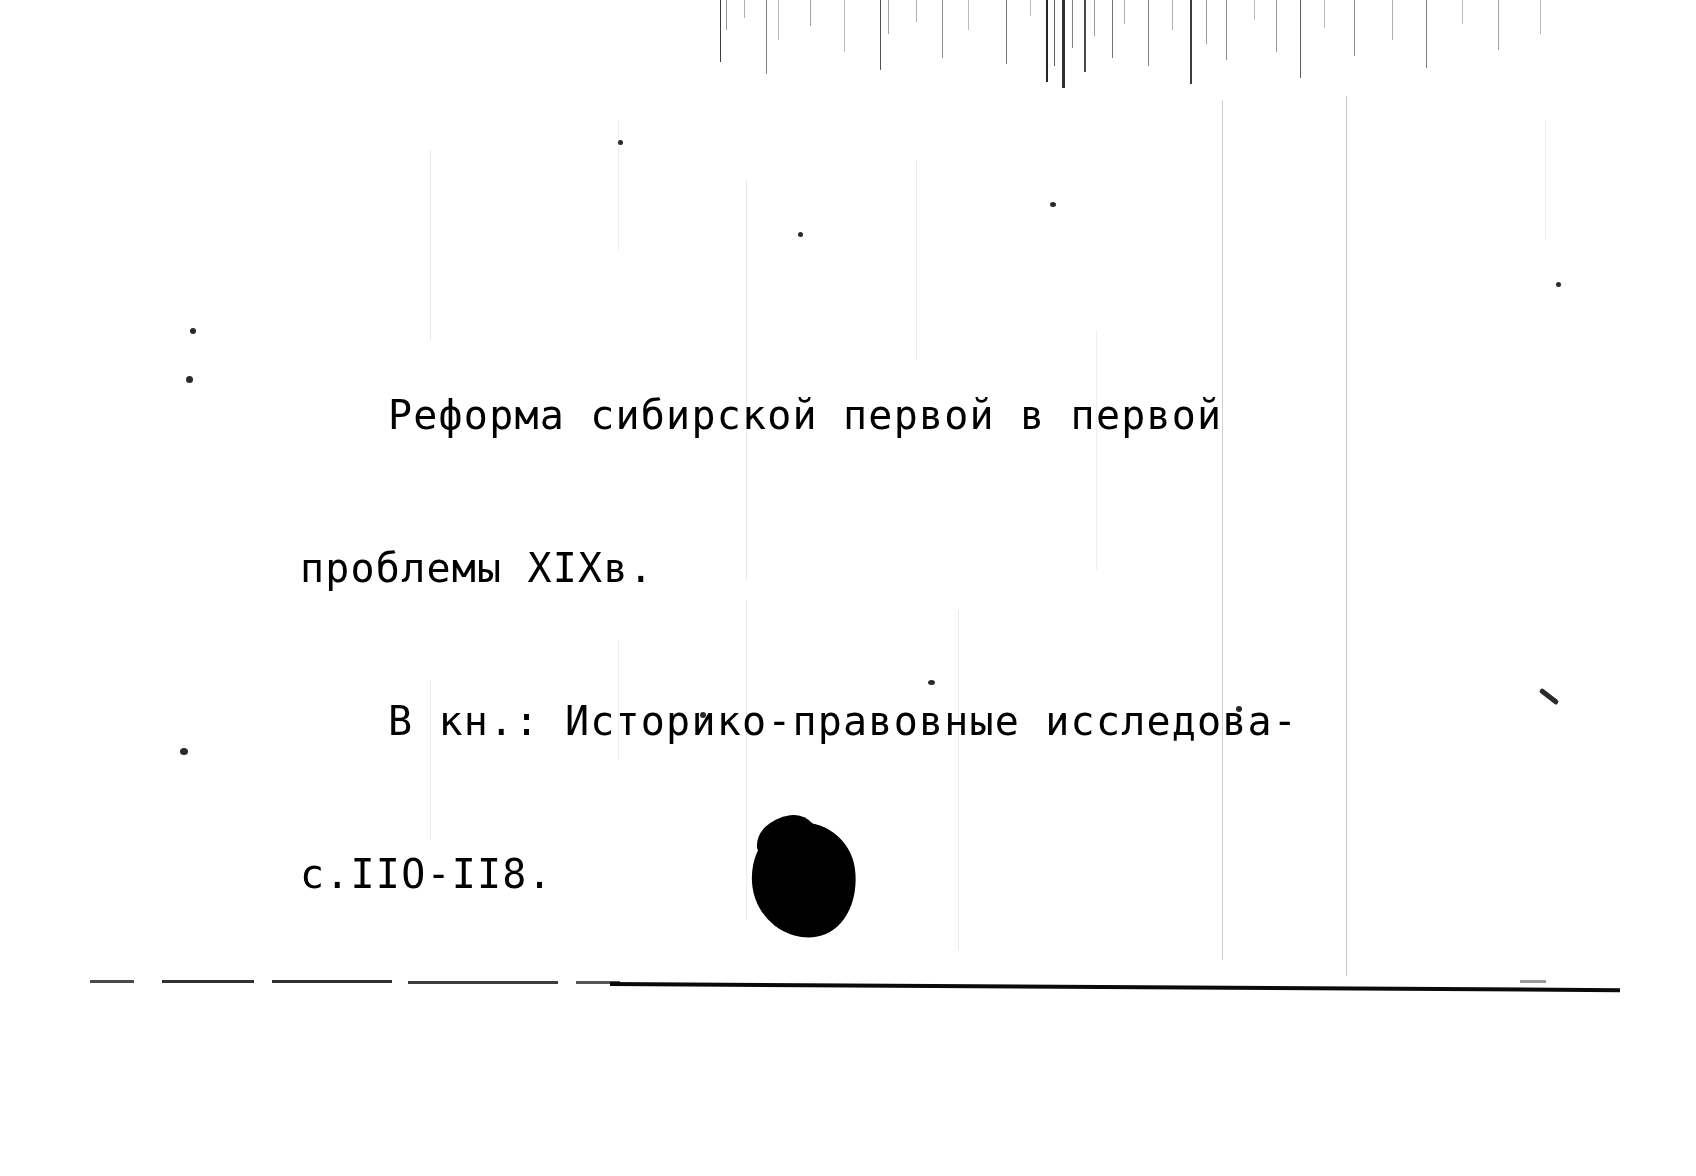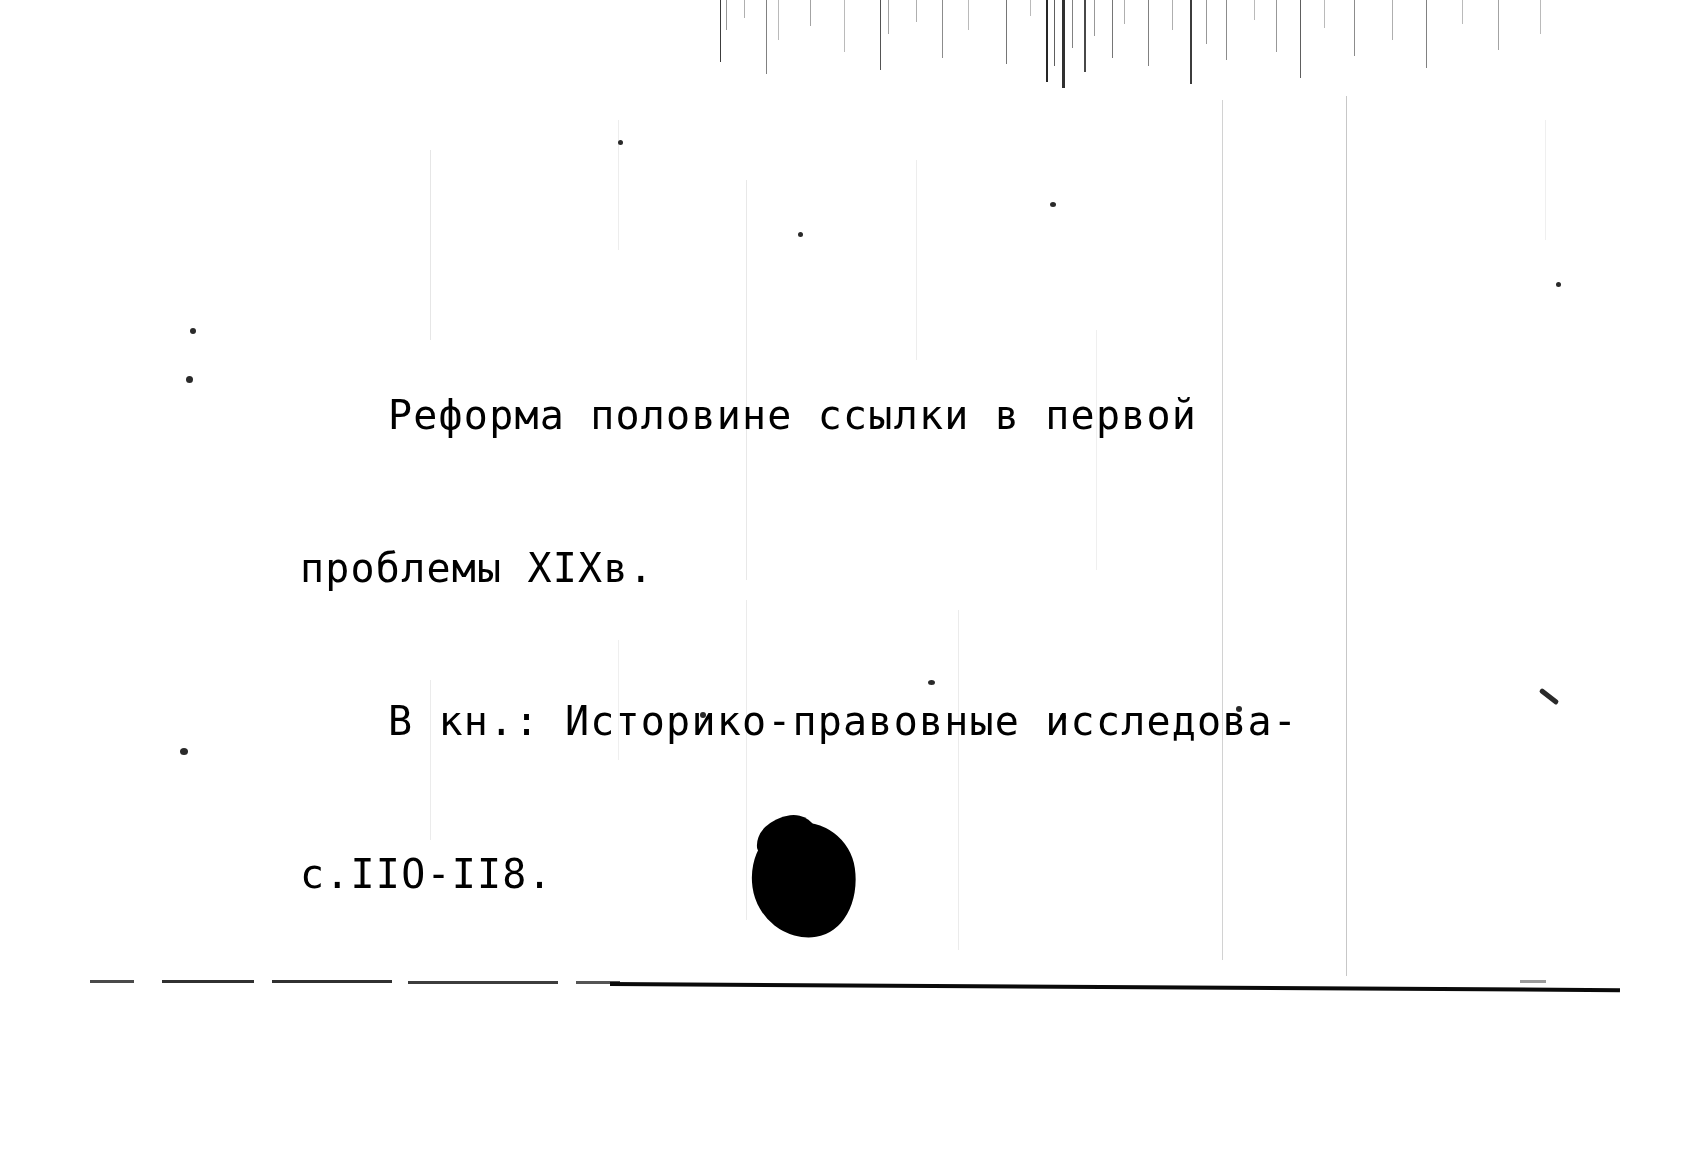--- a/index.html
+++ b/index.html
@@ -183,21 +183,21 @@
   <div class="speck" style="left:798px; top:232px; width:5px; height:5px;"></div>
   <div class="speck" style="left:1050px; top:202px; width:6px; height:5px;"></div>
   <div class="speck" style="left:1060px; top:714px; width:6px; height:6px;"></div>
   <div class="speck" style="left:928px; top:680px; width:7px; height:5px;"></div>
   <div class="speck" style="left:700px; top:712px; width:6px; height:6px;"></div>
   <div class="speck" style="left:1236px; top:706px; width:6px; height:6px;"></div>
   <div class="speck" style="left:1556px; top:282px; width:5px; height:5px;"></div>
   <div class="speck" style="left:1538px; top:694px; width:22px; height:5px; border-radius:2px; transform:rotate(38deg);"></div>
 
   <div class="text-block">
-    <span class="line indent">Реформа половине ссылки в первой</span>
+    <span class="line indent">Реформа сибирской первой в первой</span>
     <span class="line">проблемы XIXв.</span>
     <span class="line indent">В кн.: Историко-правовные исследова-</span>
     <span class="line">с.IIO-II8.</span>
   </div>
 
   <div class="ink-blot"></div>
 
   <div class="rule-wrap">
     <div class="rule-seg" style="left:0px;   top:14px; width:44px; opacity:.75;"></div>
     <div class="rule-seg" style="left:72px;  top:14px; width:92px; opacity:.85;"></div>

